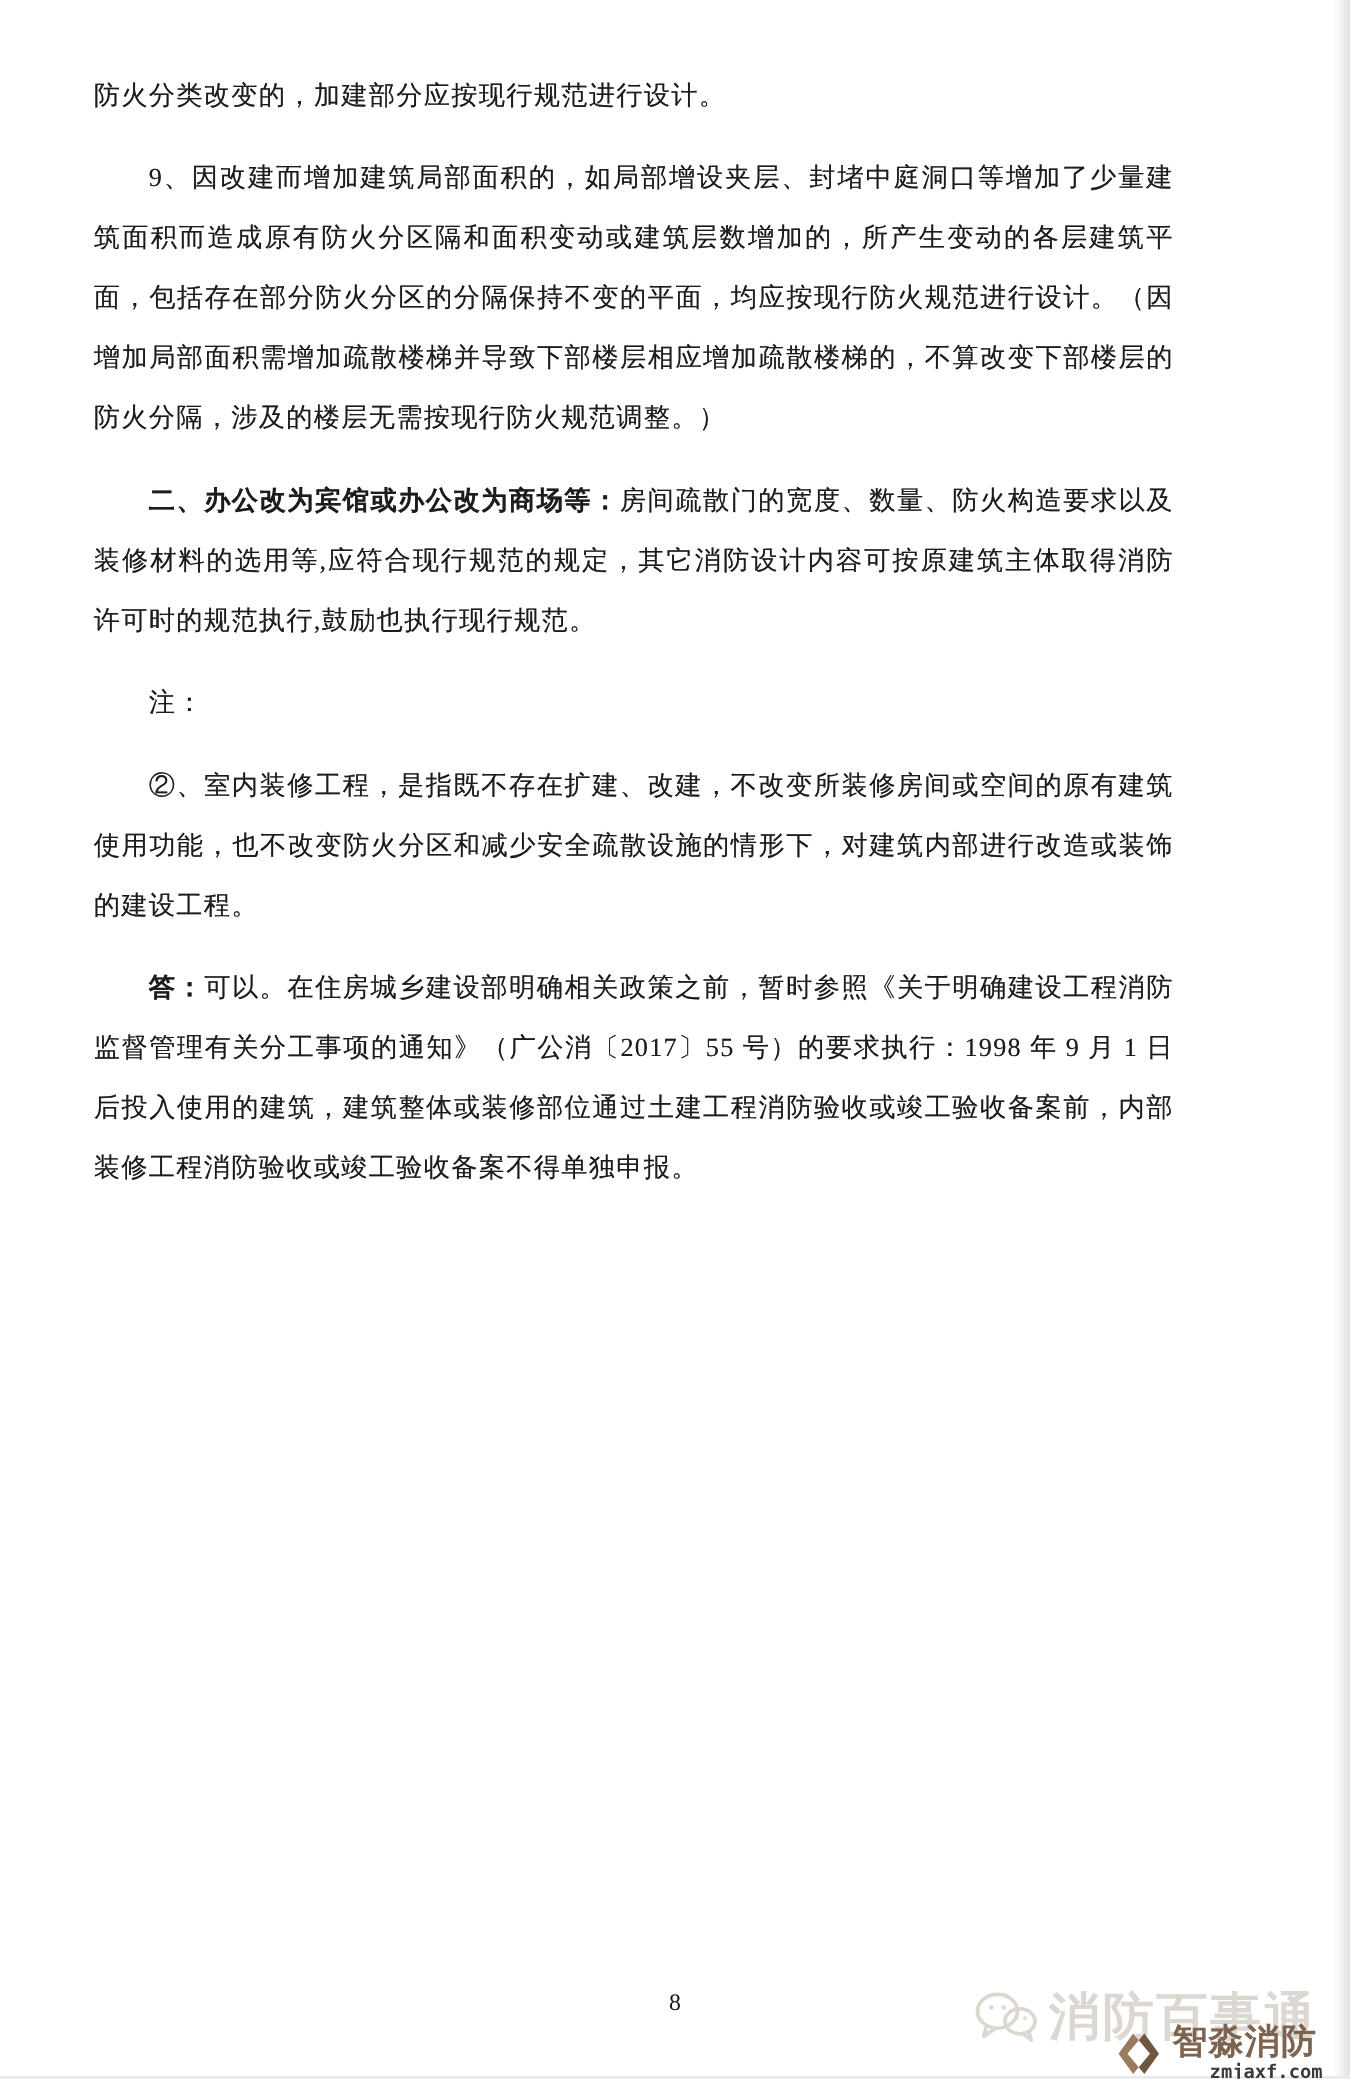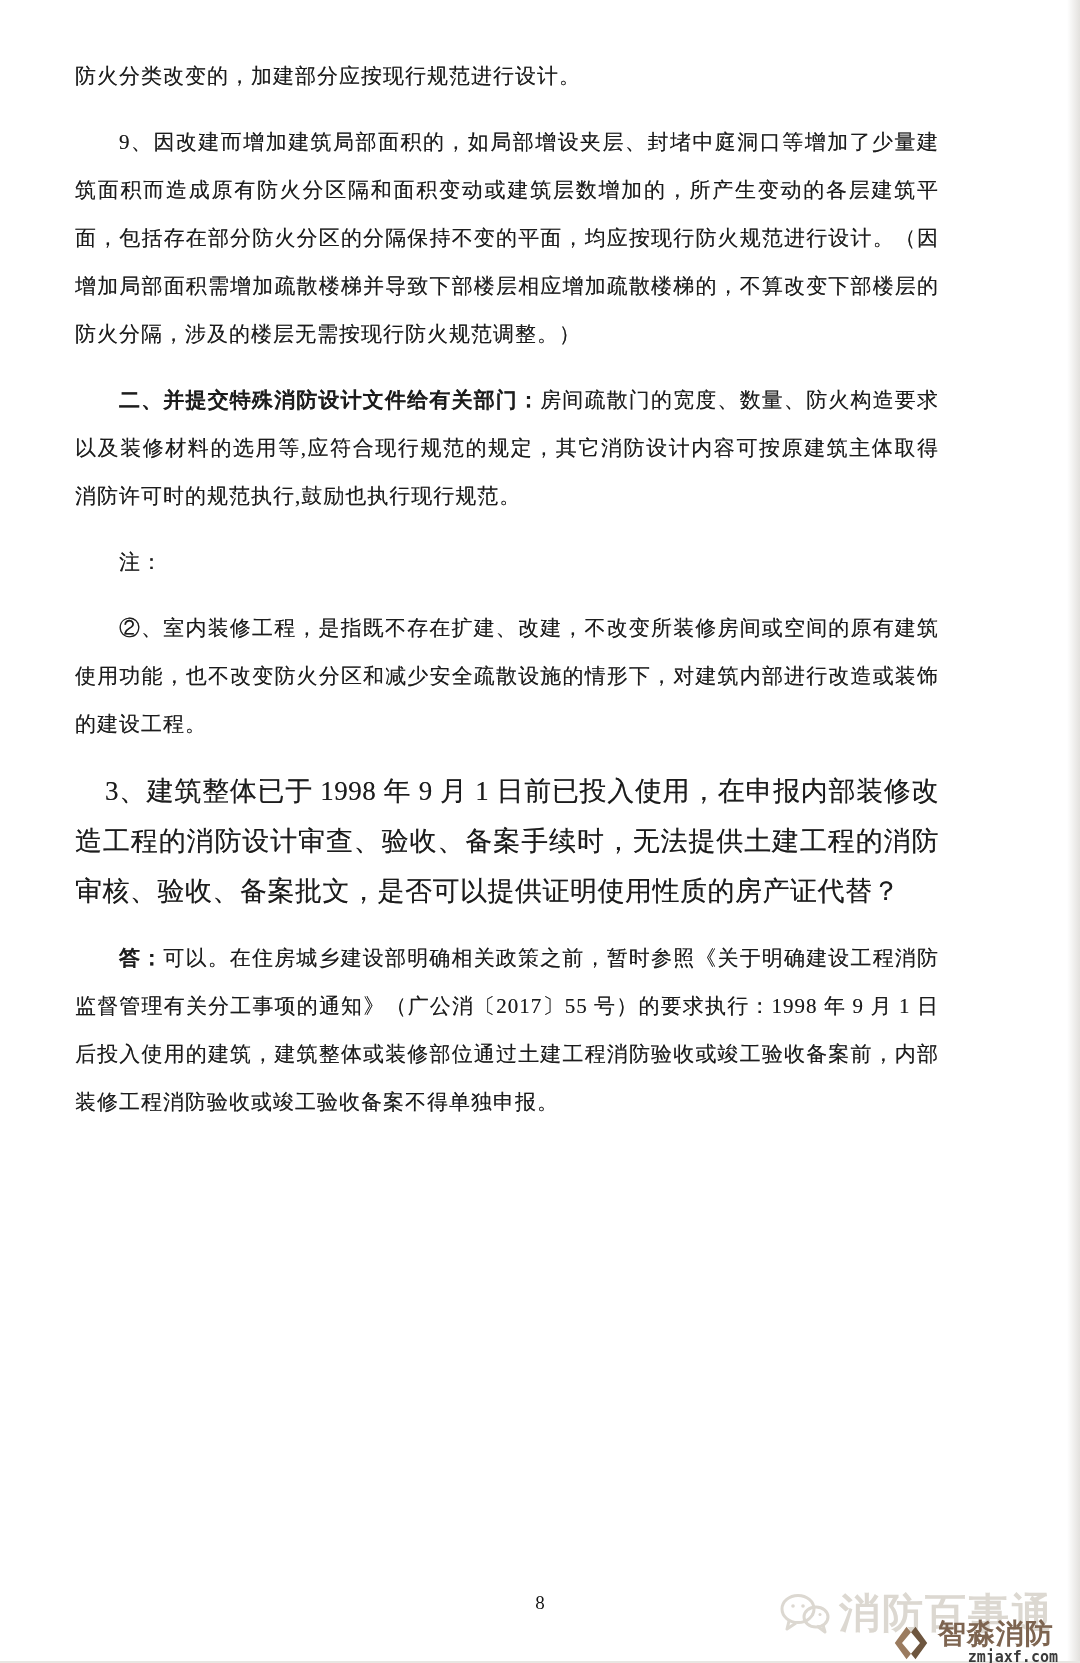--- a/index.html
+++ b/index.html
@@ -87,24 +87,23 @@
   }
 </style>
 </head>
 <body>
 
 <div class="scan-page">
 
   <div class="doc-body">
       <p class="para"><span class="seg">防火分类改变的，加建部分应按现行规范进行设计。</span></p>
       <p class="para indent"><span class="seg">9、因改建而增加建筑局部面积的，如局部增设夹层、封堵中庭洞口等增加了少量建筑面积而造成原有防火分区隔和面积变动或建筑层数增加的，所产生变动的各层建筑平面，包括存在部分防火分区的分隔保持不变的平面，均应按现行防火规范进行设计。（因增加局部面积需增加疏散楼梯并导致下部楼层相应增加疏散楼梯的，不算改变下部楼层的防火分隔，涉及的楼层无需按现行防火规范调整。）</span></p>
-      <p class="para indent"><span class="seg bold">二、并提交特殊消防设计文件给有关部门：</span><span class="seg">房间疏散门的宽度、数量、防火构造要求以及装修材料的选用等,应符合现行规范的规定，其它消防设计内容可按原建筑主体取得消防许可时的规范执行,鼓励也执行现行规范。</span></p>
+      <p class="para indent"><span class="seg bold">二、办公改为宾馆或办公改为商场等：</span><span class="seg">房间疏散门的宽度、数量、防火构造要求以及装修材料的选用等,应符合现行规范的规定，其它消防设计内容可按原建筑主体取得消防许可时的规范执行,鼓励也执行现行规范。</span></p>
       <p class="para indent"><span class="seg">注：</span></p>
       <p class="para indent"><span class="seg">②、室内装修工程，是指既不存在扩建、改建，不改变所装修房间或空间的原有建筑使用功能，也不改变防火分区和减少安全疏散设施的情形下，对建筑内部进行改造或装饰的建设工程。</span></p>
-      <p class="para indent question"><span class="seg">3、建筑整体已于 1998 年 9 月 1 日前已投入使用，在申报内部装修改造工程的消防设计审查、验收、备案手续时，无法提供土建工程的消防审核、验收、备案批文，是否可以提供证明使用性质的房产证代替？</span></p>
       <p class="para indent"><span class="seg bold">答：</span><span class="seg">可以。在住房城乡建设部明确相关政策之前，暂时参照《关于明确建设工程消防监督管理有关分工事项的通知》（广公消〔2017〕55 号）的要求执行：1998 年 9 月 1 日后投入使用的建筑，建筑整体或装修部位通过土建工程消防验收或竣工验收备案前，内部装修工程消防验收或竣工验收备案不得单独申报。</span></p>
     </div>
 
   <div class="footer-pageno">8</div>
 
   <div class="watermark-brand">
     <span style="display:inline-flex;">
       <svg width="52" height="44" viewBox="0 0 52 44" fill="none">
         <ellipse cx="19" cy="17" rx="16" ry="13.5" stroke="#dcd8d1" stroke-width="3"></ellipse>
         <path d="M10 29 L8 37 L17 31" stroke="#dcd8d1" stroke-width="3" fill="none" stroke-linejoin="round"></path>

